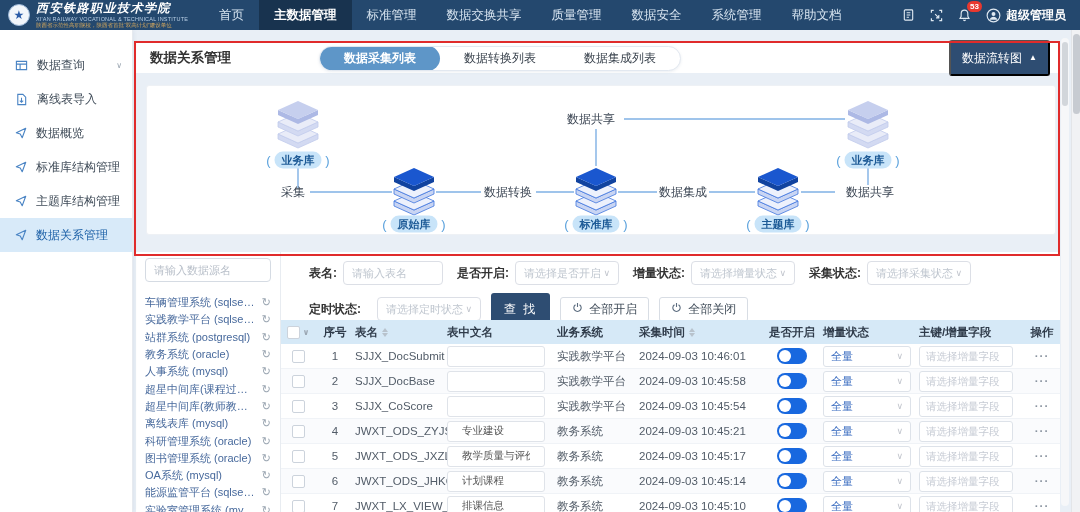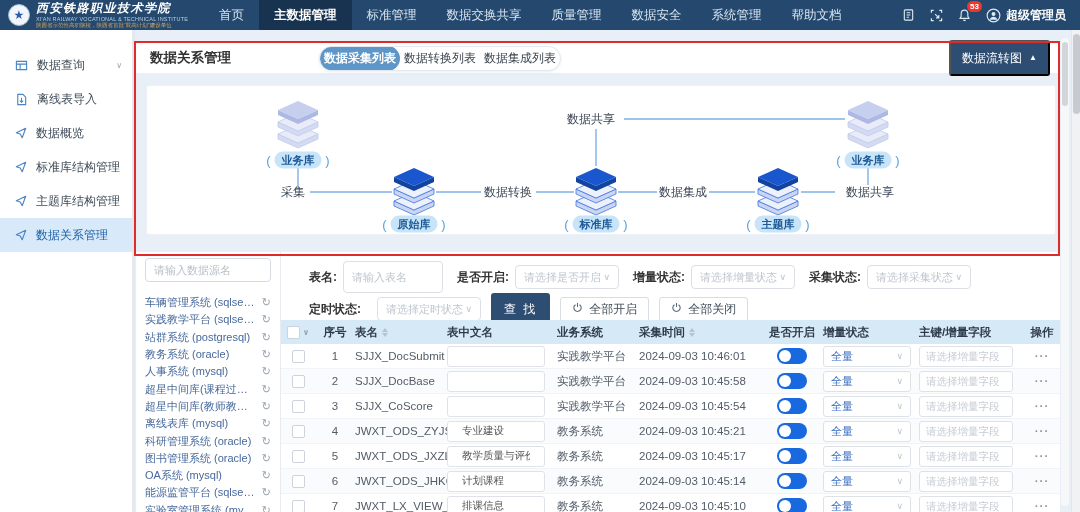--- a/index.html
+++ b/index.html
@@ -41,21 +41,21 @@
   .main{position:absolute;left:133px;top:30px;width:947px;height:482px;background:#e9eff6;}
 
   .annotation{position:absolute;left:1px;top:11px;width:926px;height:215px;
               border:2px solid #e02b2b;z-index:8;pointer-events:none;}
 
   .content-header{position:absolute;left:3px;top:13px;width:924px;height:30px;background:#fff;
                   display:flex;align-items:center;padding:0 10px 0 14px;}
   .page-title{font-size:13.5px;font-weight:bold;color:#333;}
   .tab-group{display:flex;align-items:center;margin-left:88px;background:#fff;border:1px solid #e2e8f0;
              border-radius:14px;height:25px;box-shadow:0 1px 3px rgba(60,90,130,.10);overflow:hidden;}
-  .tab{padding:0 4px;height:25px;line-height:25px;font-size:12px;color:#39424d;cursor:pointer;white-space:nowrap;}
+  .tab{padding:0 24px;height:25px;line-height:25px;font-size:12px;color:#39424d;cursor:pointer;white-space:nowrap;}
   .tab.active{background:#5e96c8;color:#fff;border-radius:13px;font-weight:bold;}
   .flow-btn{margin-left:auto;background:#2e4d72;color:#fff;height:22px;border-radius:3px;
             display:flex;align-items:center;gap:7px;padding:16px 11px;font-size:12px;cursor:pointer;}
   .flow-btn .tri{font-size:8px;line-height:1;}
 
   .diagram-panel{position:absolute;left:13px;top:55px;width:910px;height:150px;background:#fff;
                  border:1px solid #eef1f5;border-radius:3px;}
 
   
   .bottom{position:absolute;left:3px;top:222px;width:924px;height:260px;background:#fff;display:flex;}
@@ -67,21 +67,21 @@
   .ds-item{height:17.3px;display:flex;align-items:center;justify-content:space-between;
            font-size:11px;color:#47699c;cursor:pointer;white-space:nowrap;}
   .ds-label{overflow:hidden;text-overflow:ellipsis;max-width:112px;}
   .ds-refresh{color:#9aa5b1;font-size:11px;flex:none;cursor:pointer;}
 
   .table-area{flex:1;position:relative;overflow:hidden;}
   .filters-row1{position:absolute;top:9px;left:28px;display:flex;align-items:center;}
   .filters-row2{position:absolute;top:41px;left:28px;display:flex;align-items:center;gap:10px;}
   .f-label{font-weight:bold;color:#333;font-size:12px;margin-right:6px;white-space:nowrap;}
   .ml{margin-left:14px;}
-  .f-input{width:100px;height:32px;border:1px solid #dcdfe6;border-radius:4px;padding:8px 8px;
+  .f-input{width:100px;height:24px;border:1px solid #dcdfe6;border-radius:4px;padding:8px 8px;
            font-size:11px;color:#555;outline:none;font-family:inherit;}
   .f-input::placeholder{color:#bfc6cf;}
   .select{width:104px;height:24px;border:1px solid #dcdfe6;border-radius:4px;background:#fff;
           display:flex;align-items:center;justify-content:space-between;padding:0 8px;cursor:pointer;}
   .select .ph{color:#bfc6cf;font-size:11px;white-space:nowrap;overflow:hidden;}
   .chev{color:#c0c4cc;font-size:9px;flex:none;}
   .btn-primary{background:#2e4d72;color:#fff;border:none;border-radius:3px;height:29px;padding:16px 13px;
                font-size:12px;letter-spacing:2px;cursor:pointer;display:flex;align-items:center;font-family:inherit;}
   .btn-outline{height:25px;border:1px solid #d8dde4;border-radius:3px;background:#fff;color:#3e4a57;
                font-size:12px;display:flex;align-items:center;gap:6px;padding:0 11px;cursor:pointer;font-family:inherit;}

